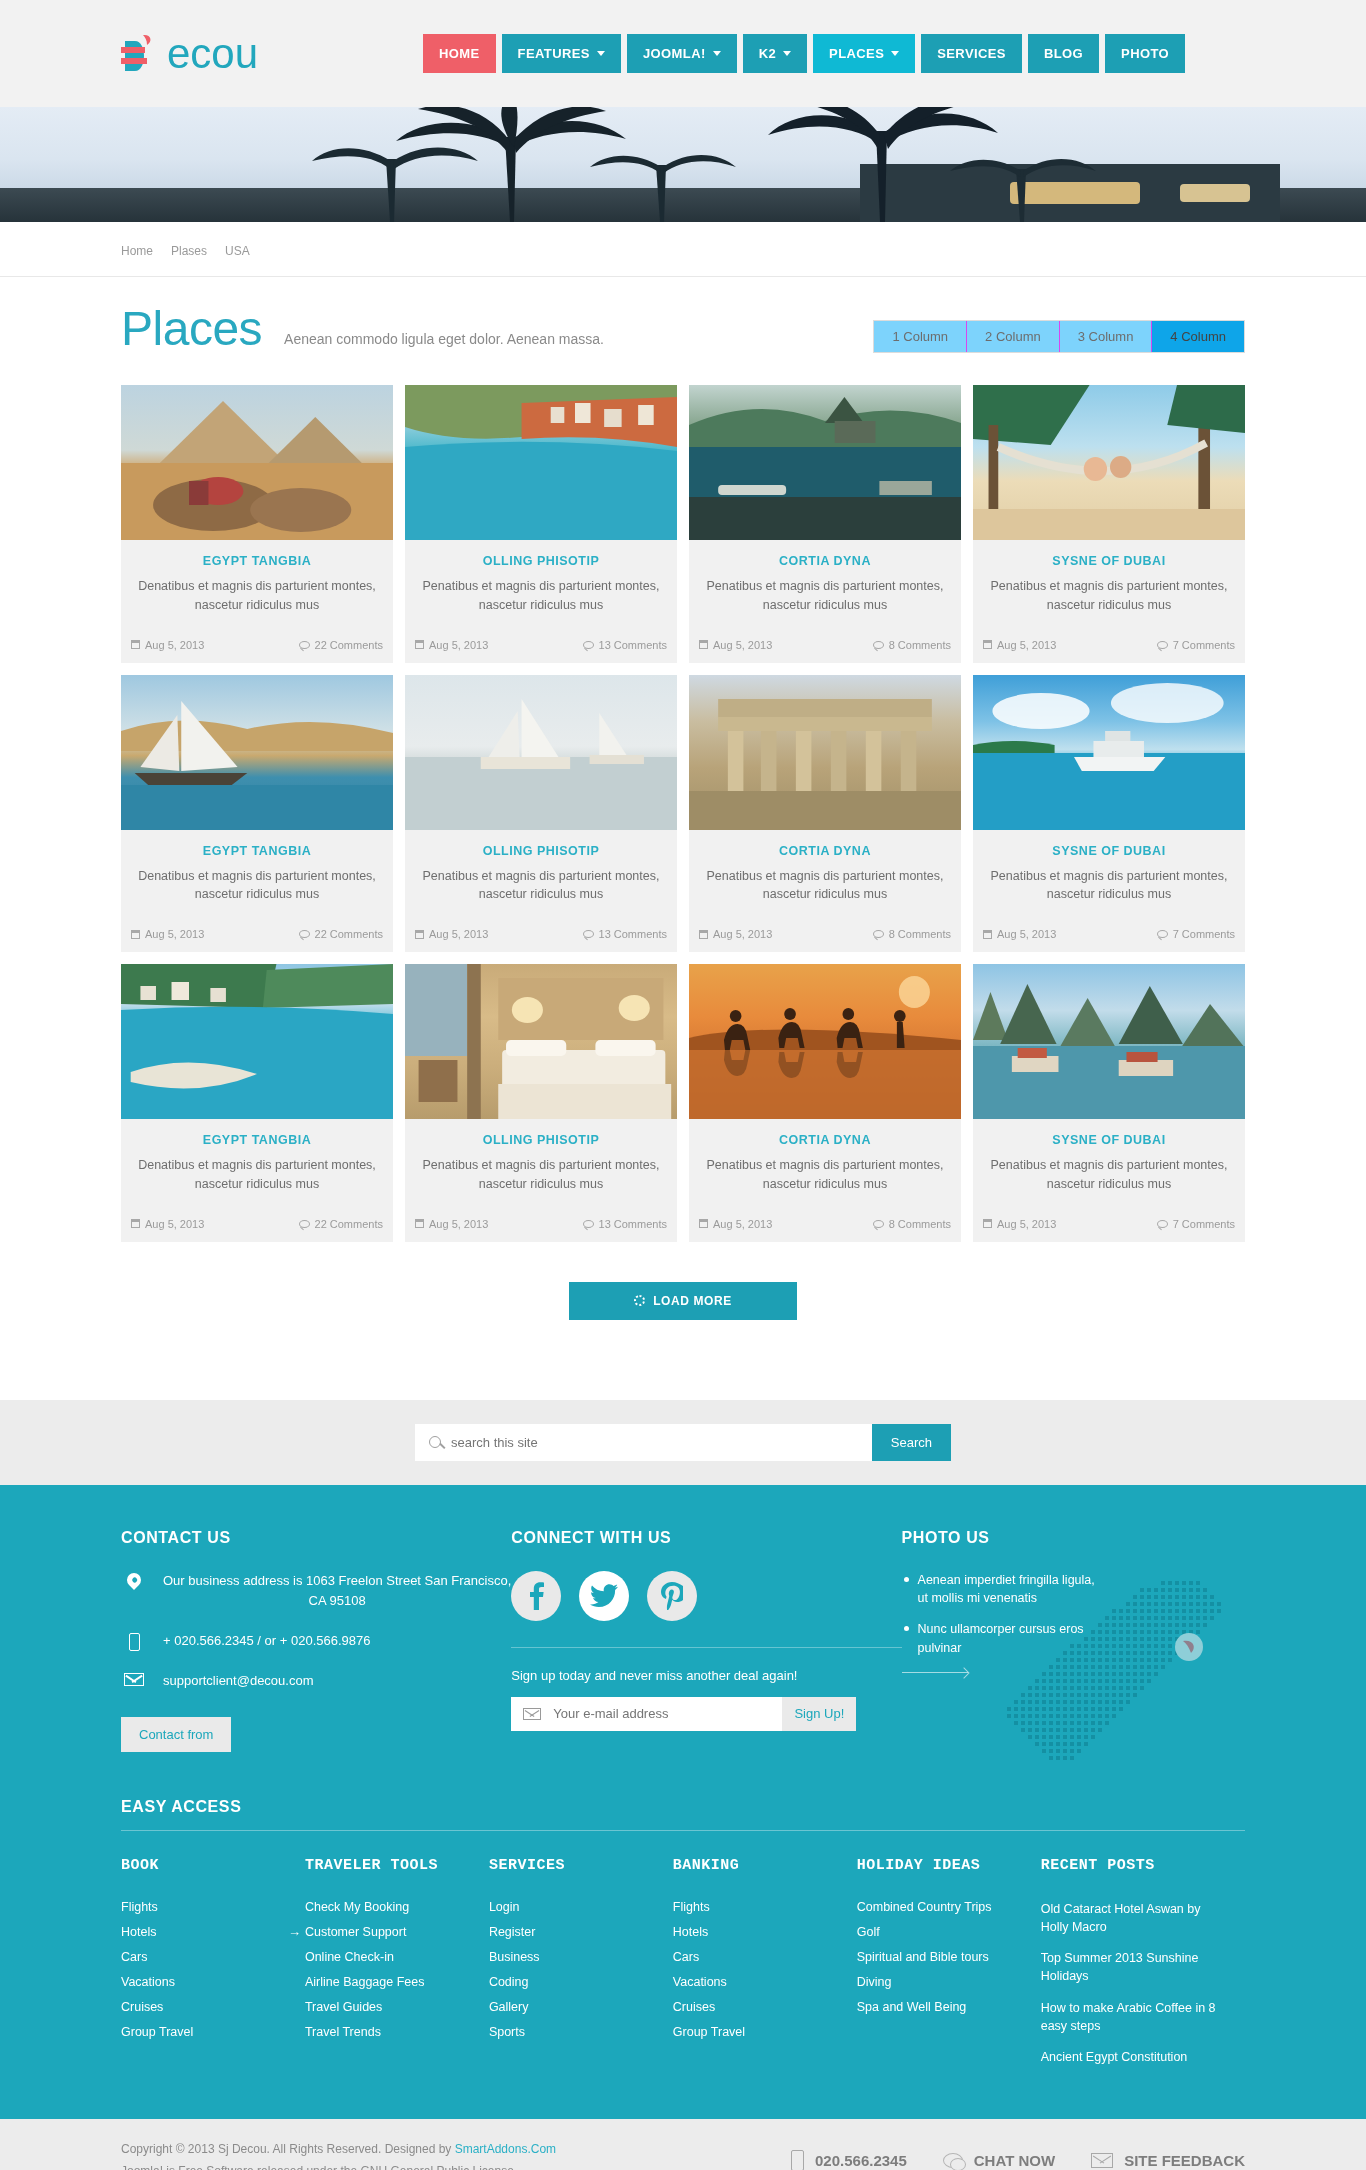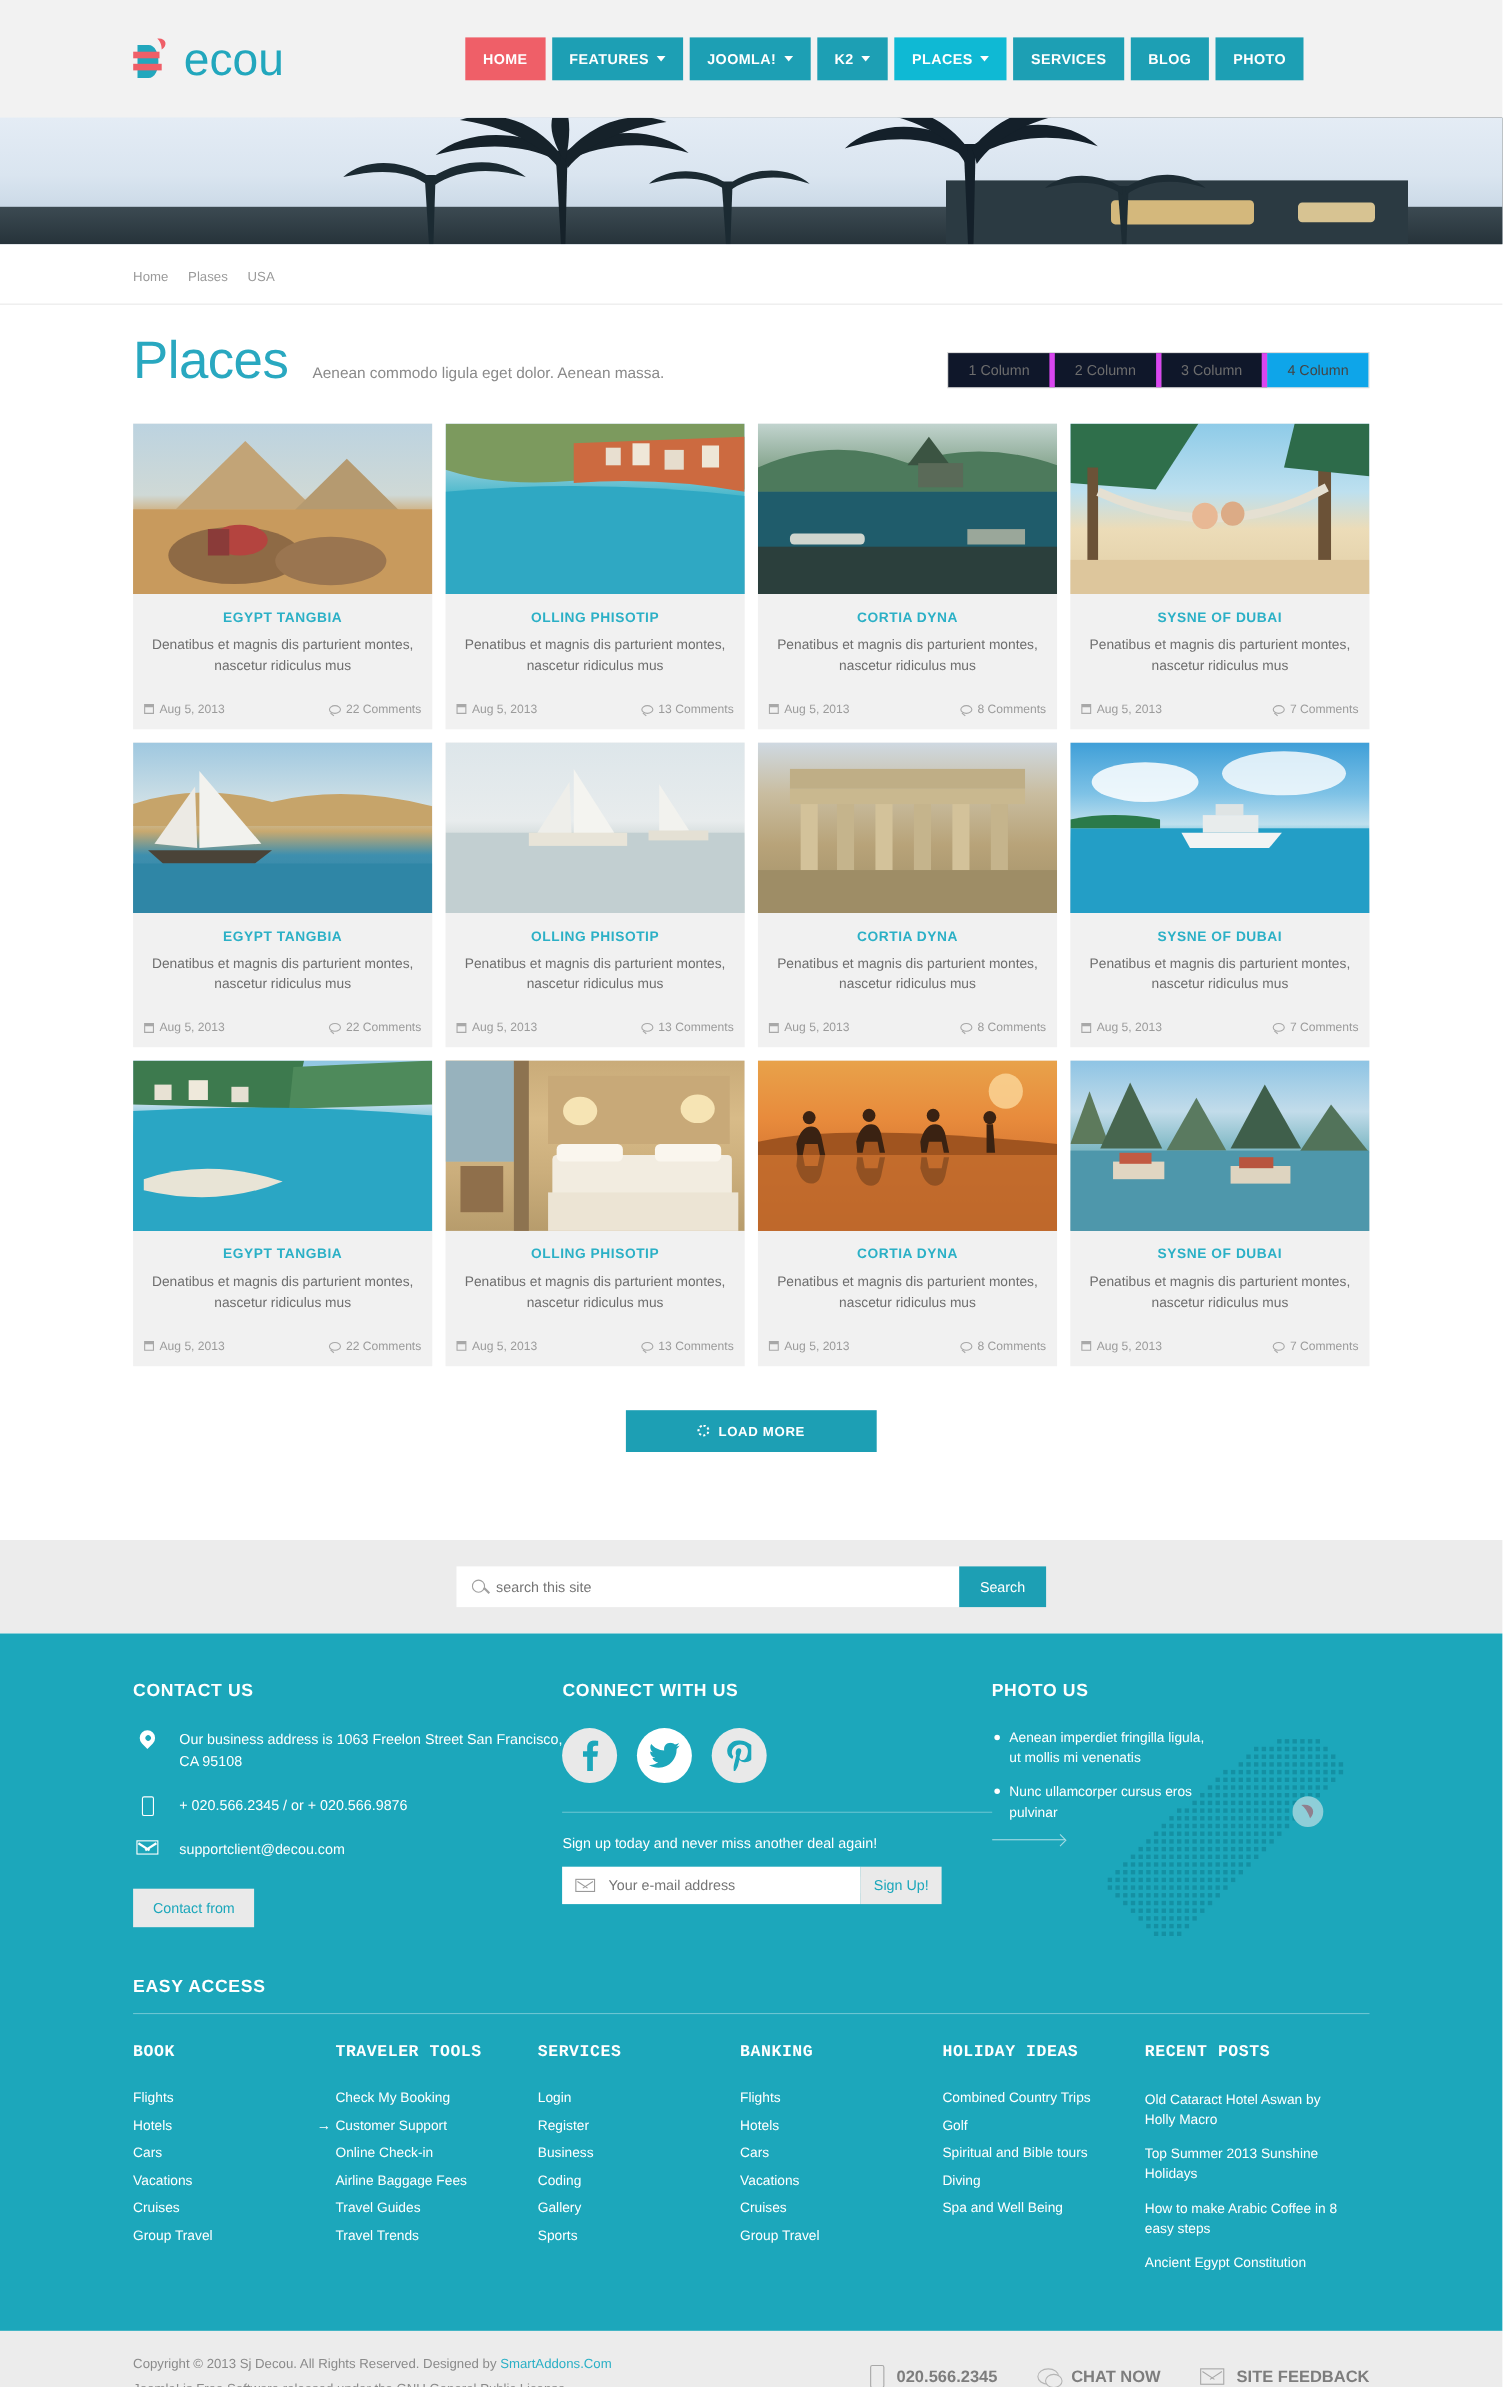--- a/index.html
+++ b/index.html
@@ -82,21 +82,21 @@
     display: flex; align-items: flex-end;
   }
   .pagetitle {
     font-size: 48px; color: #29a8c0; font-weight: 300; line-height: 1;
     letter-spacing: -.5px;
   }
   .pagedesc { font-size: 14px; color: #8a8a8a; margin-left: 22px; padding-bottom: 6px; }
   .colswitch { margin-left: auto; display: flex; border: 1px solid #dcdcdc; padding-bottom:0;}
   .colbtn {
     font-size: 13px; color: #6d6d6d; padding: 8px 18px;
-    background: #0f172a; border-right: 5px solid #d946ef; cursor: pointer;
+    background: #7dd3fc; border-right: 1px solid #d946ef; cursor: pointer;
   }
   .colbtn:last-child { border-right: none; background: #0ea5e9; color:#444; }
 
   
   .grid {
     width: 1180px; margin: 0 auto;
     padding: 8px 22px 0 22px;
     display: flex; flex-wrap: wrap;
   }
   .card { width: 25%; padding: 6px; }
@@ -164,21 +164,21 @@
   
   .footer { background: #1ca7bb; color: #fff; padding: 44px 0 0 0; }
   .fwrap { width: 1180px; margin: 0 auto; padding: 0 28px; }
   .ftop { display: flex; }
   .fcol-contact { width: 400px; }
   .fcol-connect { width: 400px; }
   .fcol-about { width: 352px; position: relative; }
   .fhead {
     font-size: 16px; font-weight: bold; letter-spacing: .6px; margin-bottom: 24px;
   }
-  .contact-line { display: flex; gap: 16px; margin-bottom: 20px; align-items: flex-start; }
+  .contact-line { display: flex; gap: 16px; margin-bottom: 20px; align-items: flex-start; text-align: center; }
   .cicon { width: 26px; flex: 0 0 26px; display: flex; justify-content: center; padding-top: 2px; }
   .pin { width: 14px; height: 14px; background: #fff; border-radius: 50% 50% 50% 0;
          transform: rotate(-45deg); position: relative; }
   .pin:after { content:""; position:absolute; width:5px;height:5px;background:#1ca7bb;
          border-radius:50%; top:4.5px; left:4.5px; }
   .phone { width: 11px; height: 18px; border: 1.8px solid #fff; border-radius: 2px; }
   .env { width: 20px; height: 13px; border: 1.6px solid #fff; position: relative; }
   .env:before { content:""; position:absolute; width:12px;height:1.5px;background:#fff;
        transform:rotate(33deg); left:0px; top:4.5px; }
   .env:after { content:""; position:absolute; width:12px;height:1.5px;background:#fff;

